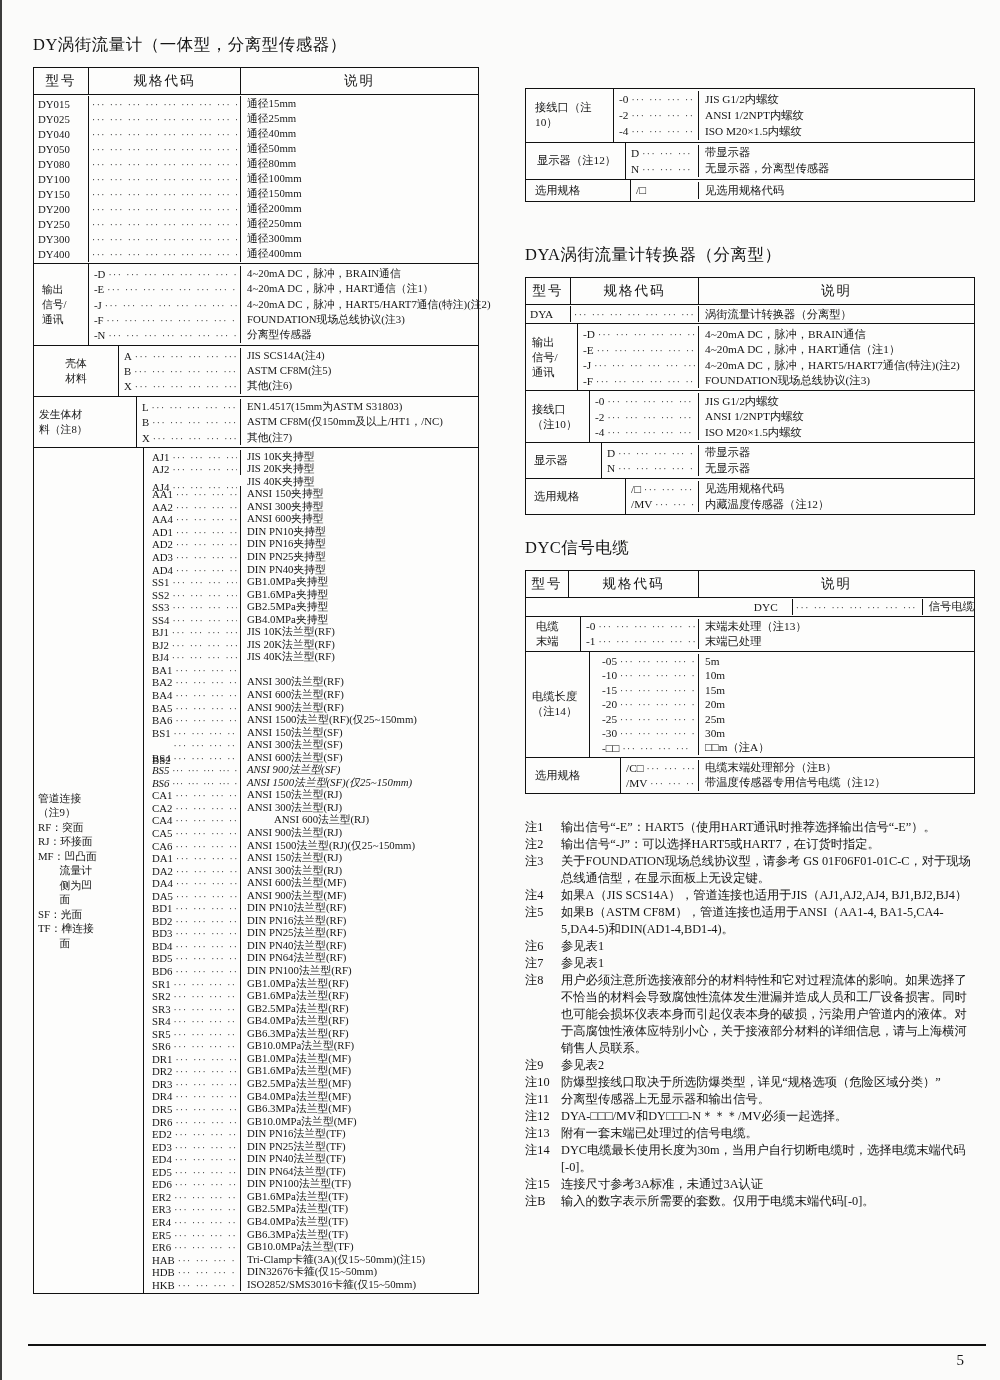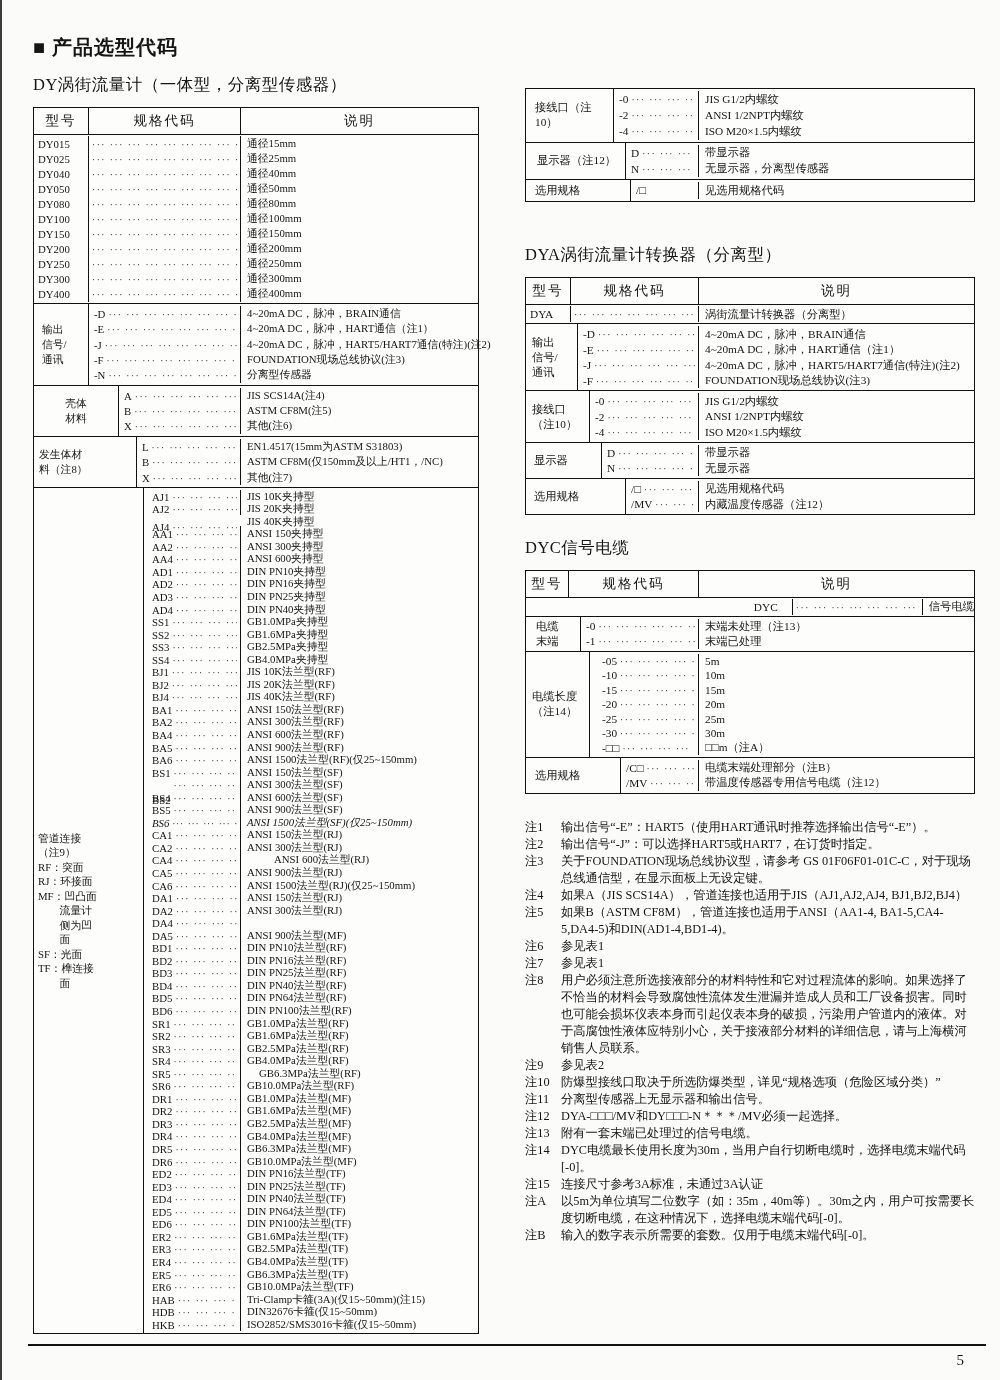--- a/index.html
+++ b/index.html
@@ -41,21 +41,20 @@
   .footer-rule{position:absolute;left:28px;width:958px;top:1344px;height:2px;background:#111;}
   .page-num{position:absolute;right:36px;top:1352px;font-size:15px;}
 </style>
 </head>
 <body>
 
 <div class="page">
   <div class="scan-edge"></div>
 
   <div class="left-col">
-    <h1 class="sec-title">■ 产品选型代码</h1>
     <h2 class="sub-title">DY涡街流量计（一体型，分离型传感器）</h2>
     <div id="dy-main-table" class="ctable">
         <div class="thead">
           <div class="hc bR" style="width: 55px;">型号</div>
           <div class="hc bR" style="width: 152px;">规格代码</div>
           <div class="hc" style="flex: 1 1 0%;">说明</div>
         </div>
         <div class="tgroup">
           <div class="gright" style="padding: 1px 0px;">
             <div class="cline" style="height: 15.1px;">
@@ -366,21 +365,21 @@
               </div>
               <div class="desc">JIS 20K法兰型(RF)</div>
             </div>
             <div class="cline" style="height: 12.55px;">
               <div class="codes-cell bR" style="width: 97px; align-self: stretch;">
                 <span class="code" style="padding-left: 8px;">BJ4</span>
                 <span class="leader"></span>
               </div>
               <div class="desc">JIS 40K法兰型(RF)</div>
             </div>
-            <div class="cline" style="height: 12.55px;">
+            <div class="cline" style="height: 12.55px; flex-direction: column;">
               <div class="codes-cell bR" style="width: 97px; align-self: stretch;">
                 <span class="code" style="padding-left: 8px;">BA1</span>
                 <span class="leader"></span>
               </div>
               <div class="desc">ANSI 150法兰型(RF)</div>
             </div>
             <div class="cline" style="height: 12.55px;">
               <div class="codes-cell bR" style="width: 97px; align-self: stretch;">
                 <span class="code" style="padding-left: 8px;">BA2</span>
                 <span class="leader"></span>
@@ -422,21 +421,21 @@
               </div>
               <div class="desc">ANSI 300法兰型(SF)</div>
             </div>
             <div class="cline" style="height: 12.55px;">
               <div class="codes-cell bR" style="width: 97px; align-self: stretch;">
                 <span class="code" style="padding-left: 8px;">BS4</span>
                 <span class="leader"></span>
               </div>
               <div class="desc">ANSI 600法兰型(SF)</div>
             </div>
-            <div class="cline" style="height: 12.55px;">
+            <div class="cline" style="height: 12.55px; font-style: italic;">
               <div class="codes-cell bR" style="width: 97px; align-self: stretch;">
                 <span class="code" style="padding-left: 8px;">BS5</span>
                 <span class="leader"></span>
               </div>
               <div class="desc">ANSI 900法兰型(SF)</div>
             </div>
             <div class="cline" style="height: 12.55px; font-style: italic;">
               <div class="codes-cell bR" style="width: 97px; align-self: stretch;">
                 <span class="code" style="padding-left: 8px;">BS6</span>
                 <span class="leader"></span>
@@ -485,21 +484,21 @@
               </div>
               <div class="desc">ANSI 150法兰型(RJ)</div>
             </div>
             <div class="cline" style="height: 12.55px;">
               <div class="codes-cell bR" style="width: 97px; align-self: stretch;">
                 <span class="code" style="padding-left: 8px;">DA2</span>
                 <span class="leader"></span>
               </div>
               <div class="desc">ANSI 300法兰型(RJ)</div>
             </div>
-            <div class="cline" style="height: 12.55px; flex-direction: column;">
+            <div class="cline" style="height: 12.55px;">
               <div class="codes-cell bR" style="width: 97px; align-self: stretch;">
                 <span class="code" style="padding-left: 8px;">DA4</span>
                 <span class="leader"></span>
               </div>
               <div class="desc">ANSI 600法兰型(MF)</div>
             </div>
             <div class="cline" style="height: 12.55px;">
               <div class="codes-cell bR" style="width: 97px; align-self: stretch;">
                 <span class="code" style="padding-left: 8px;">DA5</span>
                 <span class="leader"></span>
@@ -569,21 +568,21 @@
               </div>
               <div class="desc">GB2.5MPa法兰型(RF)</div>
             </div>
             <div class="cline" style="height: 12.55px;">
               <div class="codes-cell bR" style="width: 97px; align-self: stretch;">
                 <span class="code" style="padding-left: 8px;">SR4</span>
                 <span class="leader"></span>
               </div>
               <div class="desc">GB4.0MPa法兰型(RF)</div>
             </div>
-            <div class="cline" style="height: 12.55px; gap: 12px;">
+            <div class="cline" style="height: 12.55px;">
               <div class="codes-cell bR" style="width: 97px; align-self: stretch;">
                 <span class="code" style="padding-left: 8px;">SR5</span>
                 <span class="leader"></span>
               </div>
               <div class="desc">GB6.3MPa法兰型(RF)</div>
             </div>
             <div class="cline" style="height: 12.55px;">
               <div class="codes-cell bR" style="width: 97px; align-self: stretch;">
                 <span class="code" style="padding-left: 8px;">SR6</span>
                 <span class="leader"></span>
@@ -1097,24 +1096,20 @@
         </div>
         <div class="note-row">
           <span class="note-id">注14</span>
           <span class="note-text">DYC电缆最长使用长度为30m，当用户自行切断电缆时，选择电缆末端代码[-0]。</span>
         </div>
         <div class="note-row">
           <span class="note-id">注15</span>
           <span class="note-text">连接尺寸参考3A标准，未通过3A认证</span>
         </div>
         <div class="note-row">
-          <span class="note-id">注A</span>
-          <span class="note-text">以5m为单位填写二位数字（如：35m，40m等）。30m之内，用户可按需要长度切断电缆，在这种情况下，选择电缆末端代码[-0]。</span>
-        </div>
-        <div class="note-row">
           <span class="note-id">注B</span>
           <span class="note-text">输入的数字表示所需要的套数。仅用于电缆末端代码[-0]。</span>
         </div>
       </div>
   </div>
 
   <div class="footer-rule"></div>
   <div class="page-num">5</div>
 </div>
 

